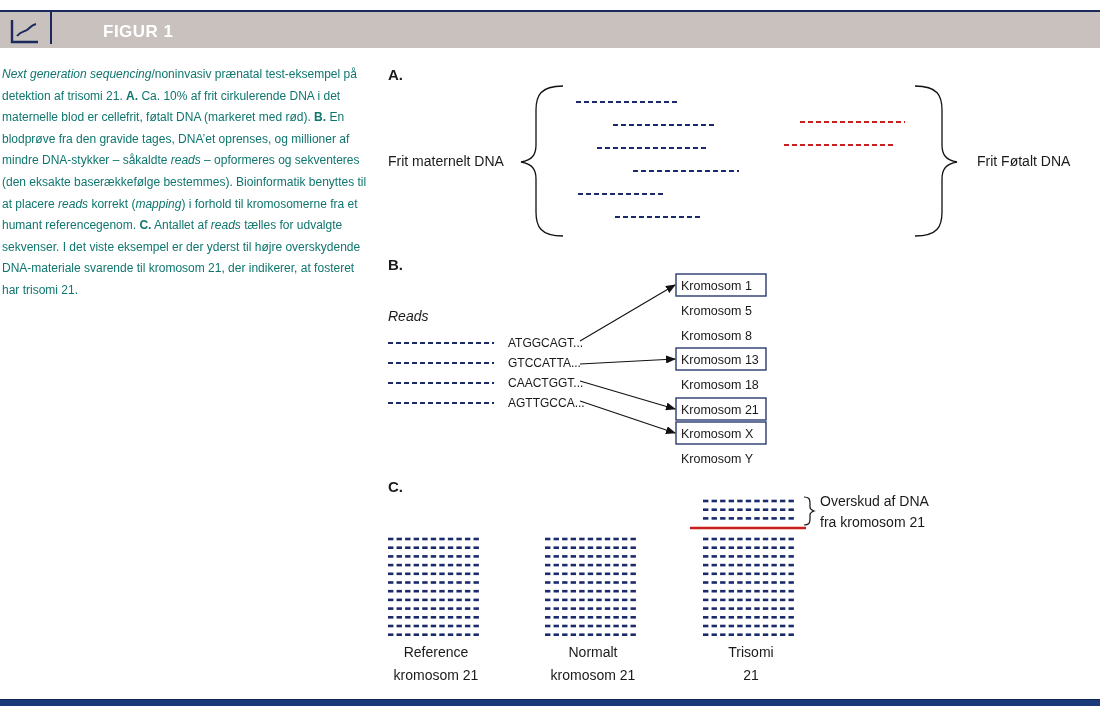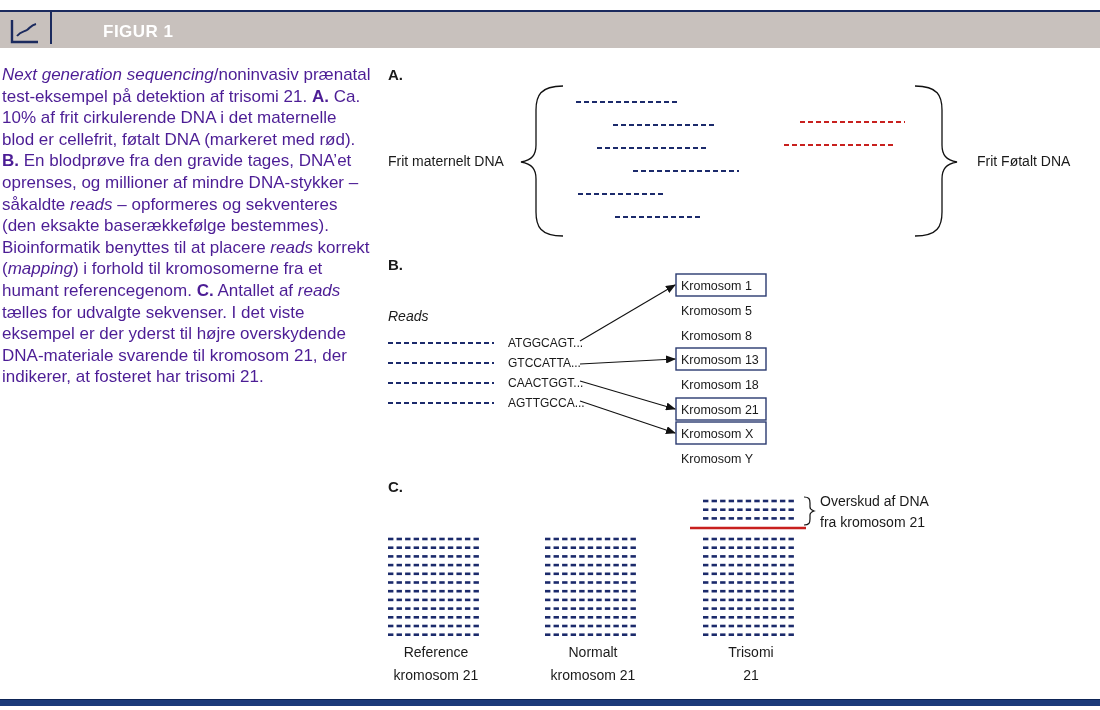--- a/index.html
+++ b/index.html
@@ -4,22 +4,22 @@
 <style>
   html, body { margin: 0; padding: 0; background: #ffffff; }
   body { width: 1100px; height: 710px; position: relative; overflow: hidden;
          font-family: "Liberation Sans", sans-serif; color: #1a1a1a; }
   .header { position: absolute; left: 0; top: 10px; width: 1100px; height: 38px;
             background: #c8c1bd; border-top: 2px solid #1b2a5e; box-sizing: border-box; }
   .header .icon { position: absolute; left: 8px; top: 6px; width: 34px; height: 28px; }
   .header .sep { position: absolute; left: 50px; top: 0; width: 2px; height: 32px; background: #1b2a5e; }
   .header .title { position: absolute; left: 62px; top: 10px; font-size: 17px; font-weight: bold;
                    color: #ffffff; letter-spacing: 0.5px; margin-left: 41px; }
-  .caption { position: absolute; left: 2px; top: 64px; width: 370px; font-size: 17px; line-height: 21.6px;
-             color: #4c1d95; }
+  .caption { position: absolute; left: 2px; top: 64px; width: 370px; font-size: 12px; line-height: 21.6px;
+             color: #0f766e; }
   .caption i { font-style: italic; }
   .caption b { font-weight: bold; }
   svg#diagram { position: absolute; left: 0; top: 0; }
   .lbl { font-family: "Liberation Sans", sans-serif; fill: #1a1a1a; }
   .bottom-bar { position: absolute; left: 0; top: 699px; width: 1100px; height: 6px; background: #1b3a7a;
                 border-top: 1px solid #0e2456; }
 </style>
 </head>
 <body>
 

